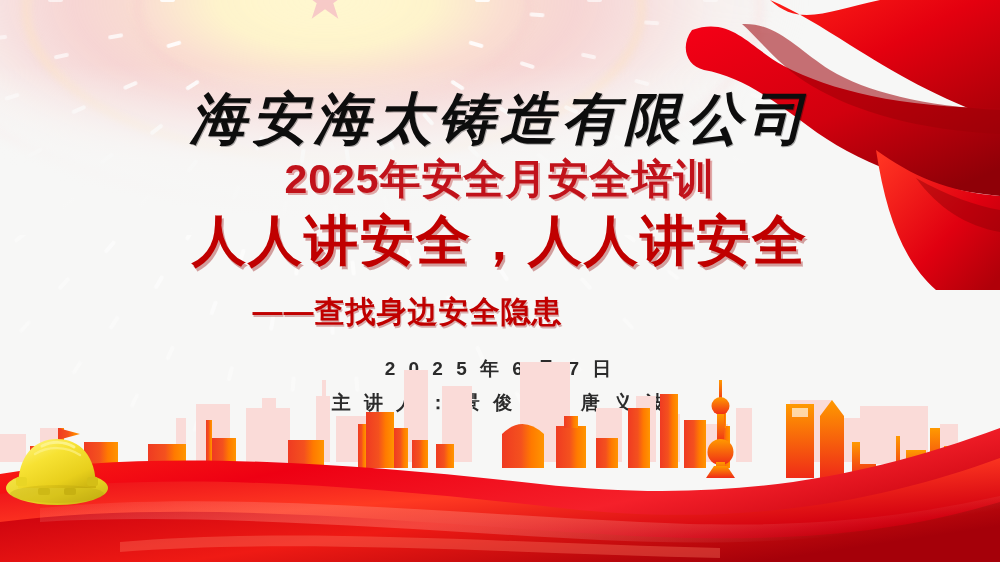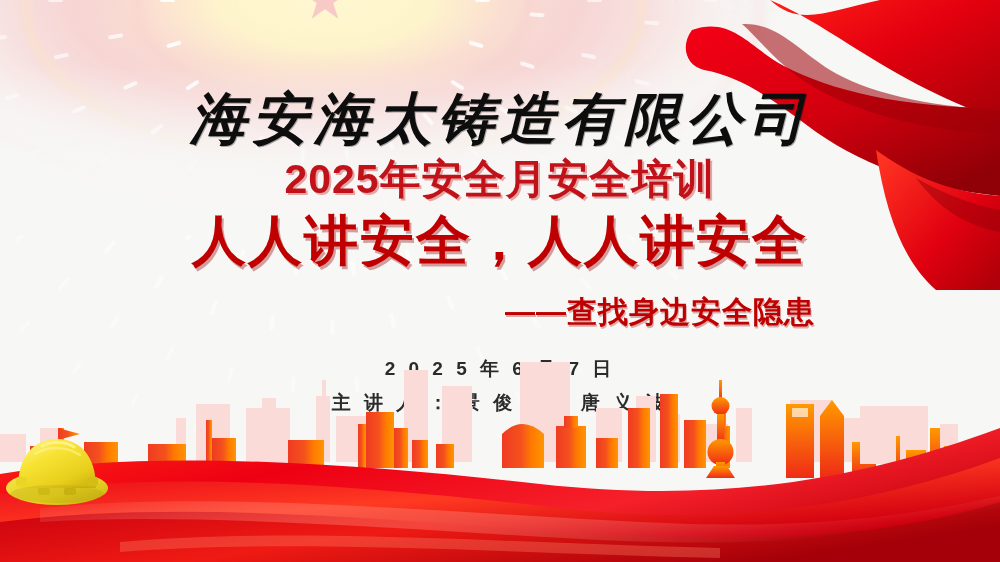--- a/index.html
+++ b/index.html
@@ -139,21 +139,21 @@
     letter-spacing: 2px;
     color: #C00000;
     white-space: nowrap;
     text-shadow: 2px 3px 0 rgba(150,14,14,0.38);
   }
   .tagline {
     position: absolute;
     left: 0; right: 0;
     top: 292px;
     padding-right: 185px;
-    text-align: right;
+    text-align: center;
     font-size: 30px;
     font-weight: 700;
     letter-spacing: 1px;
     color: #C00000;
     white-space: nowrap;
     text-shadow: 1px 2px 0 rgba(150,14,14,0.32);
   }
   .meta {
     position: absolute;
     left: 0; right: 0;

